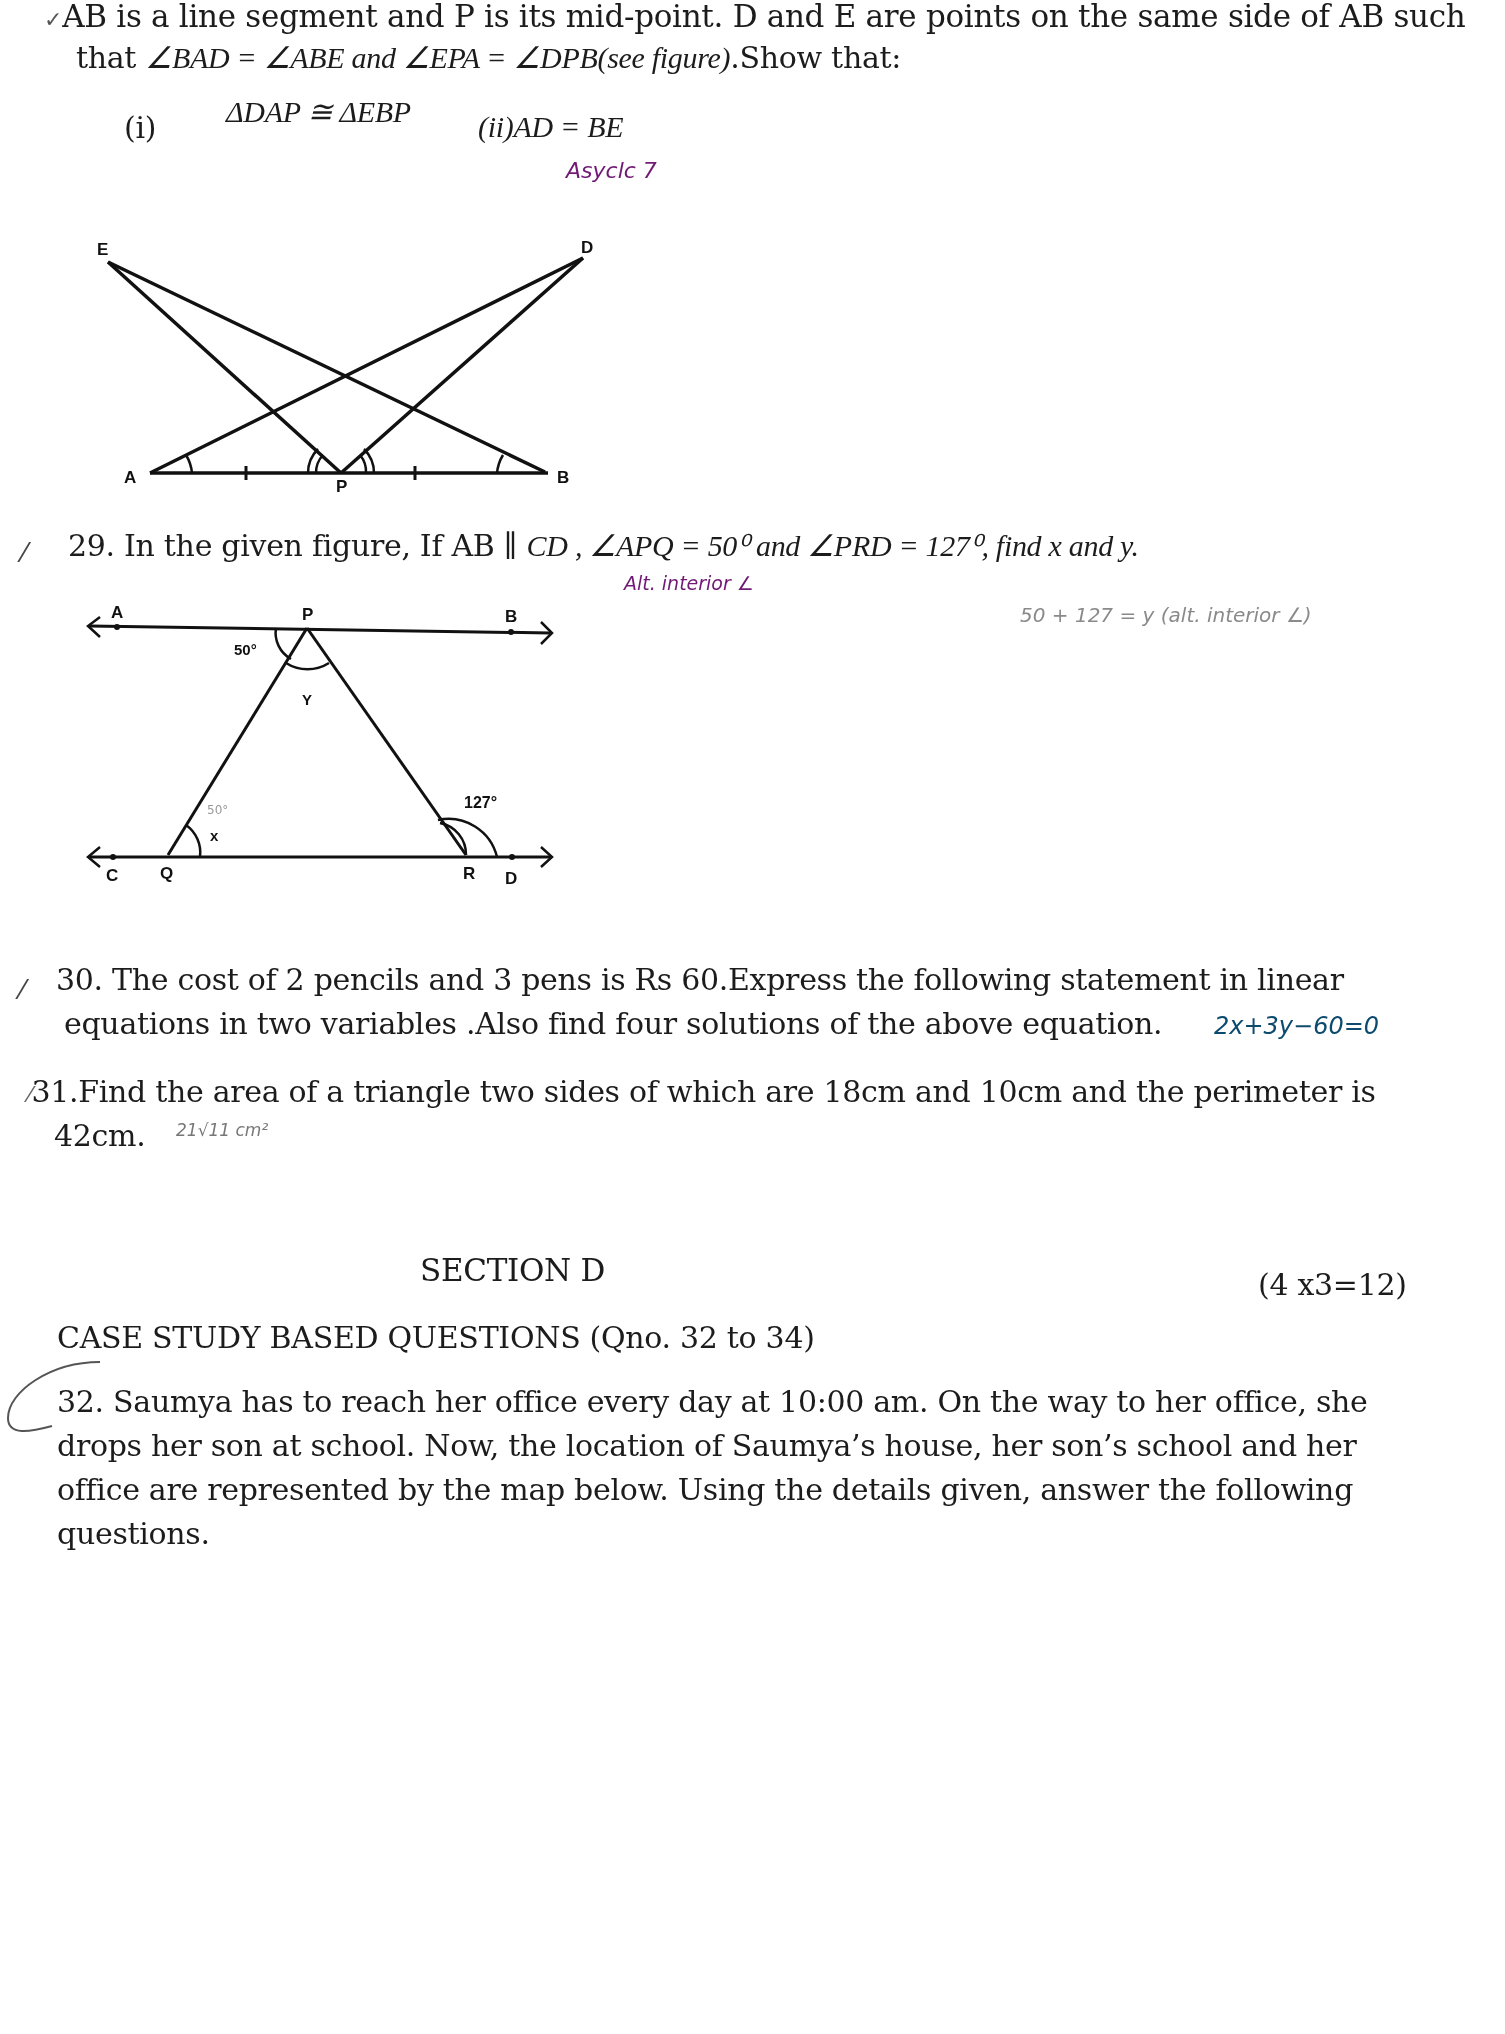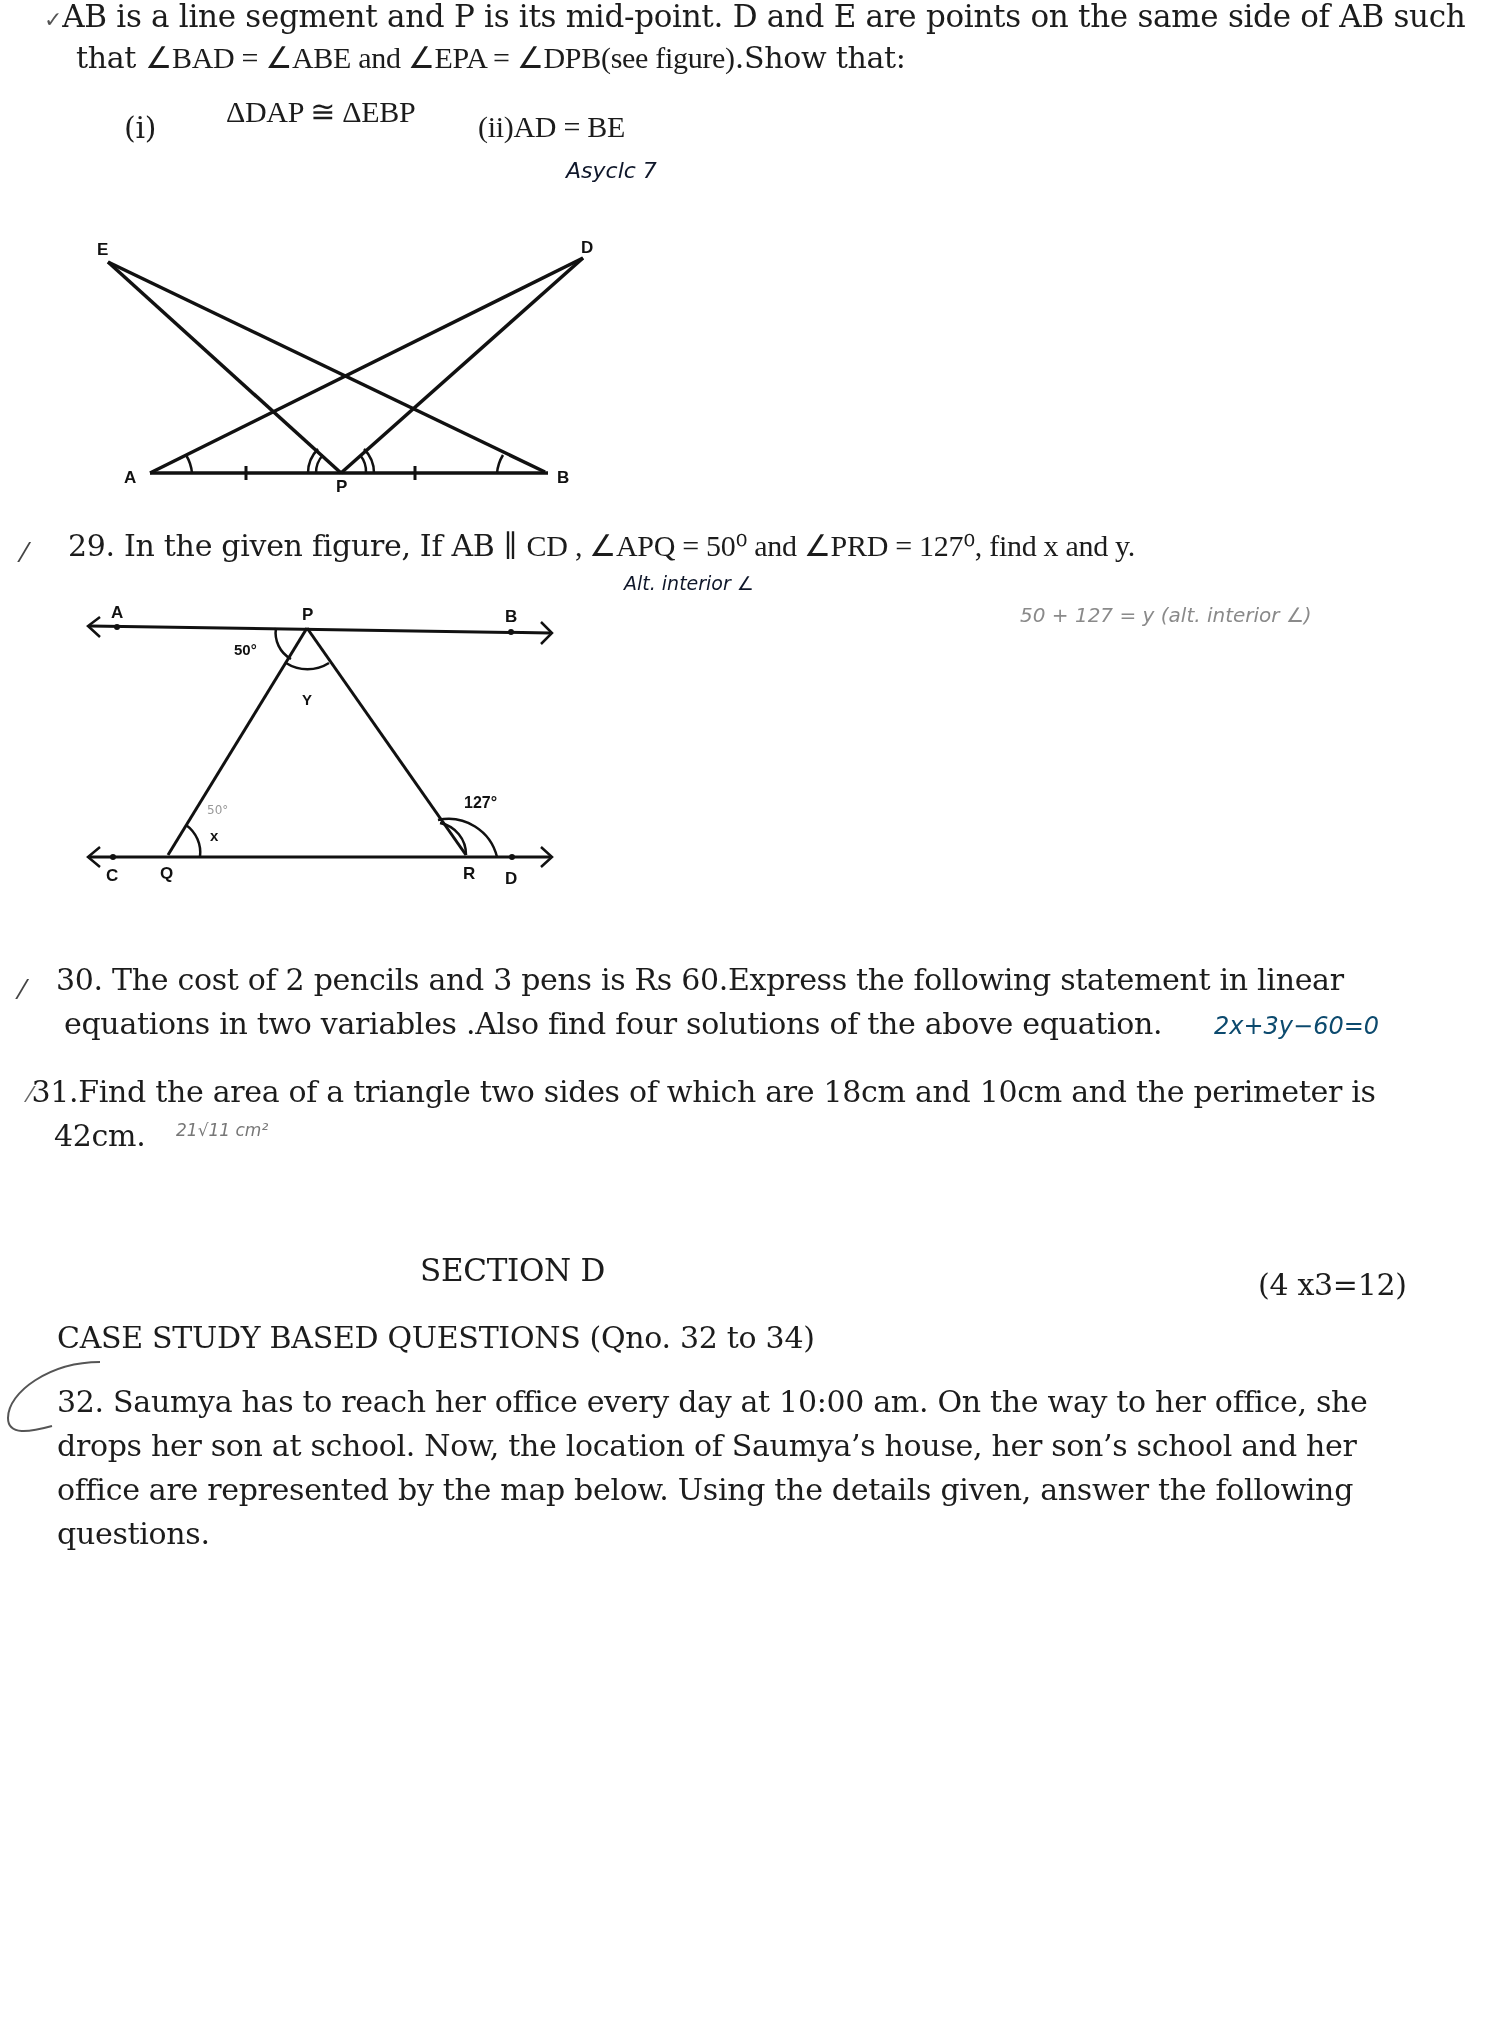--- a/index.html
+++ b/index.html
@@ -3,22 +3,22 @@
   <meta charset="utf-8">
   <style>
     html, body { margin: 0; padding: 0; }
     body {
       width: 1505px; height: 2034px; background: #ffffff; position: relative;
       overflow: hidden; color: #1a1a1a;
       font-family: "DejaVu Serif", "Liberation Serif", serif;
     }
     .abs { position: absolute; white-space: nowrap; }
     .txt { font-size: 30px; letter-spacing: -0.3px; color: #1c1c1c; }
-    .math { font-family: "Liberation Serif", serif; text-align: right; }
-    .hand { font-family: "DejaVu Sans", sans-serif; color: #0f172a; font-style: italic; }
+    .math { font-style: italic; font-family: "Liberation Serif", serif; text-align: right; }
+    .hand { font-family: "DejaVu Sans", sans-serif; color: #701a75; font-style: italic; }
     svg { position: absolute; overflow: visible; }
     .lbl { font-family: "Liberation Sans", sans-serif; font-weight: bold; font-size: 17px; fill: #111; }
   </style>
 </head>
 <body>
 
 <div class="abs txt" style="left:44px; top:-2px; font-size:31px;">
   <span class="hand" style="color:#555;font-style:normal;font-size:22px;">✓</span><span>AB is a line segment and P is its mid-point. D and E are points on the same side of AB such</span>
 </div>
 <div class="abs txt" style="left:76px; top:40px;">

